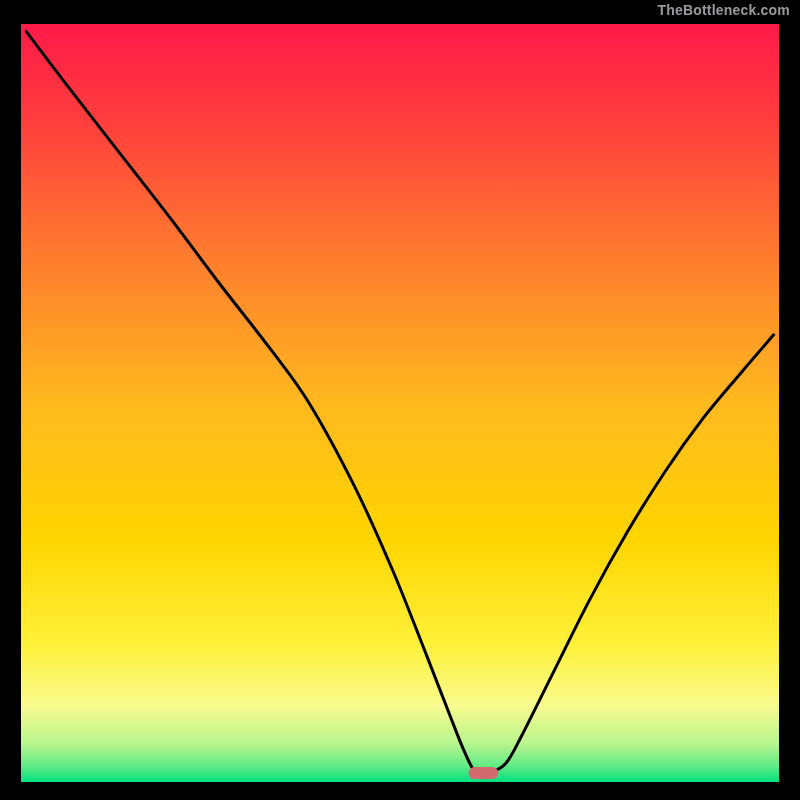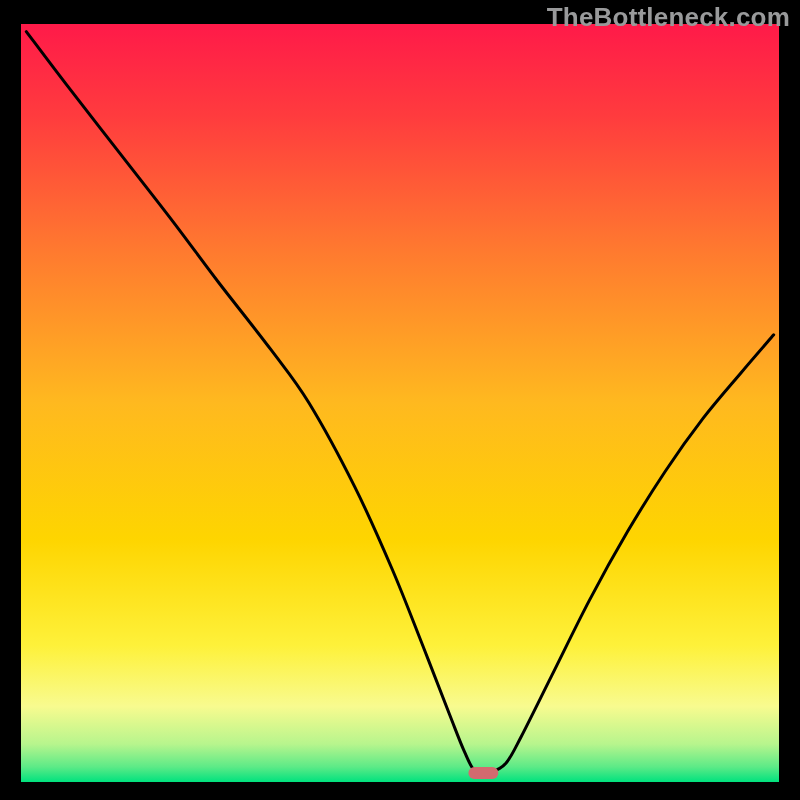--- a/index.html
+++ b/index.html
@@ -8,21 +8,21 @@
     position: relative;
     width: 800px;
     height: 800px;
     background: #000;
   }
   .watermark {
     position: absolute;
     top: 2px;
     right: 10px;
     font-family: Arial, Helvetica, sans-serif;
-    font-size: 26px;
+    font-size: 14px;
     font-weight: 600;
     color: #999a9b;
     letter-spacing: 0.2px;
     z-index: 10;
   }
   .plot {
     position: absolute;
     left: 21px;
     top: 24px;
     width: 758px;

